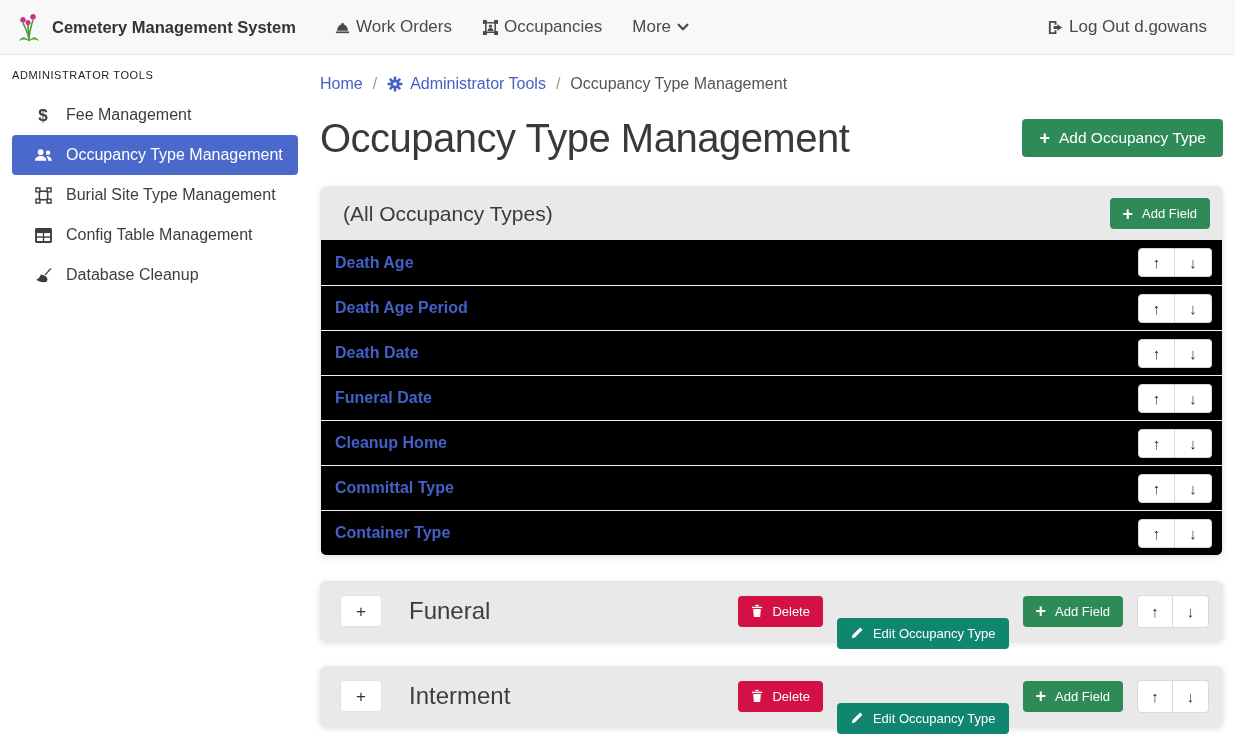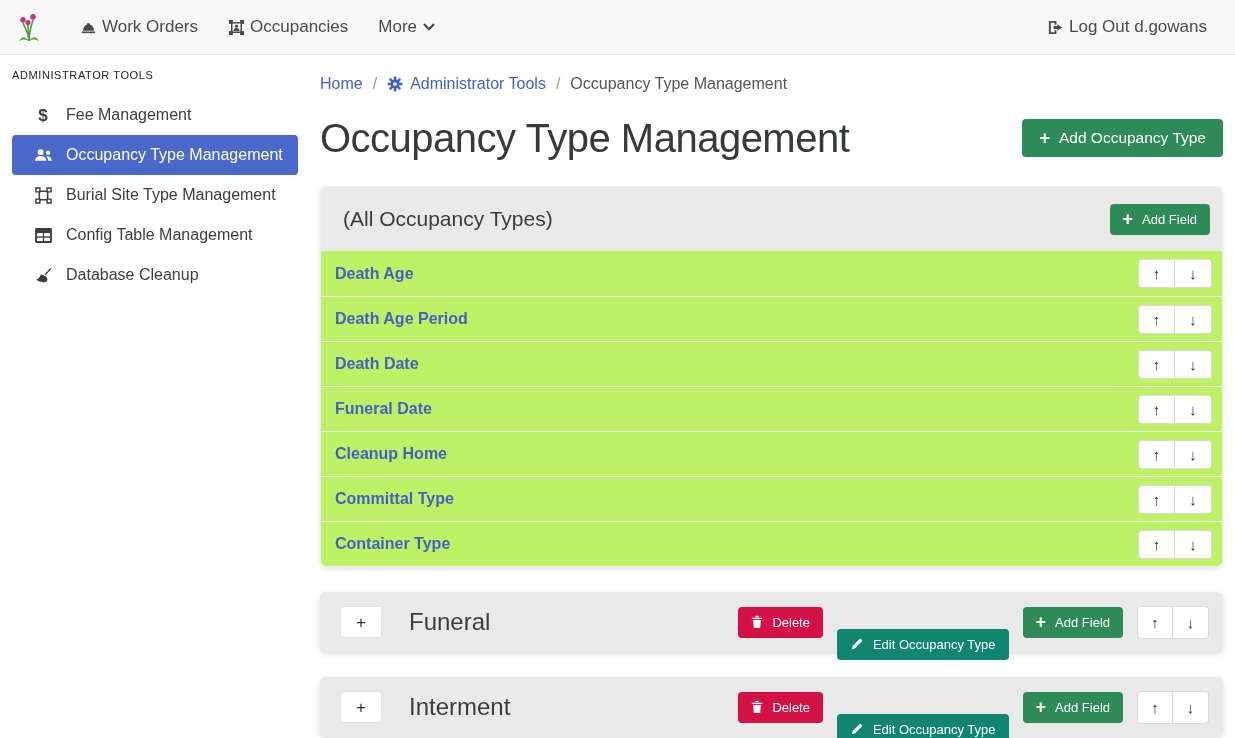--- a/index.html
+++ b/index.html
@@ -58,28 +58,28 @@
   .btn-lg { font-size:15.5px; padding:10px 17px; }
   .btn-sm { font-size:13px;   padding:8px 13px; }
   .plus-glyph { font-size:18px; font-weight:600; line-height:14px; }
   .bicon { display:inline-flex; align-items:center; }
   
   .card {
     border:1px solid #ececec; border-radius:6px; overflow:hidden;
     box-shadow:0 2px 6px rgba(0,0,0,.10);
   }
   .card-head {
-    background:#e9e9e9; height:64px; display:flex; align-items:center;
+    background:#e9e9e9; height:53px; display:flex; align-items:center;
     justify-content:space-between; padding:0 12px 0 22px;
   }
   .card-title { font-size:21px; color:#3b3b3b; }
   .field-list { list-style:none; margin:0; padding:0; background:#fff; }
   .field-row {
     height:45px; display:flex; align-items:center; justify-content:space-between;
-    padding:0 10px 0 14px; border-top:1px solid #f0f0f0; background:#bef264;
+    padding:0 10px 0 14px; border-top:1px solid #f0f0f0; background:#000000;
   }
   .field-row:first-child { border-top:none; }
   .field-link { color:#4460c7; font-weight:700; font-size:16px; cursor:pointer; text-decoration:none; }
   .arrow-group { display:flex; }
   .arrow-btn {
     width:37px; height:29px; background:#fff; border:1px solid #d9d9d9; color:#333;
     font-size:15px; display:flex; align-items:center; justify-content:center;
     cursor:pointer; padding:0; font-family:inherit;
   }
   .arrow-btn.up   { border-radius:4px 0 0 4px; }
@@ -113,20 +113,21 @@
             <path d="M13 29 C9 27 6 27 3 29 C6 24 9 24 13 29z"></path>
             <path d="M13 29 C17 27 20 27 23 29 C20 24 17 24 13 29z"></path>
           </g>
           <g fill="#cc2e8e">
             <path d="M7 5c-1.8 0-2.8 1.5-2.8 3 0 1.8 1.3 2.8 2.8 2.8 1.5 0 2.8-1 2.8-2.8 0-1.5-1-3-2.8-3z"></path>
             <path d="M17 2c-1.8 0-2.8 1.5-2.8 3 0 1.8 1.3 2.8 2.8 2.8 1.5 0 2.8-1 2.8-2.8 0-1.5-1-3-2.8-3z"></path>
             <path d="M12 8c-1.6 0-2.5 1.3-2.5 2.7 0 1.6 1.2 2.5 2.5 2.5 1.3 0 2.5-.9 2.5-2.5 0-1.4-.9-2.7-2.5-2.7z"></path>
           </g>
         </svg>
       </span>
+    <span class="brand-text">Cemetery Management System</span>
   </div>
   <div class="nav-items" id="nav-items">
       <a class="nav-link">
         <span class="nicon">
           <svg width="17" height="17" viewBox="0 0 18 18" fill="currentColor">
             <path d="M2 13.2h14V15H2z"></path>
             <path d="M3.2 12.4c0-3.4 2-6 4.3-6.6V4.5h3v1.3c2.3.6 4.3 3.2 4.3 6.6z"></path>
           </svg>
         </span>
         <span>Work Orders</span>

